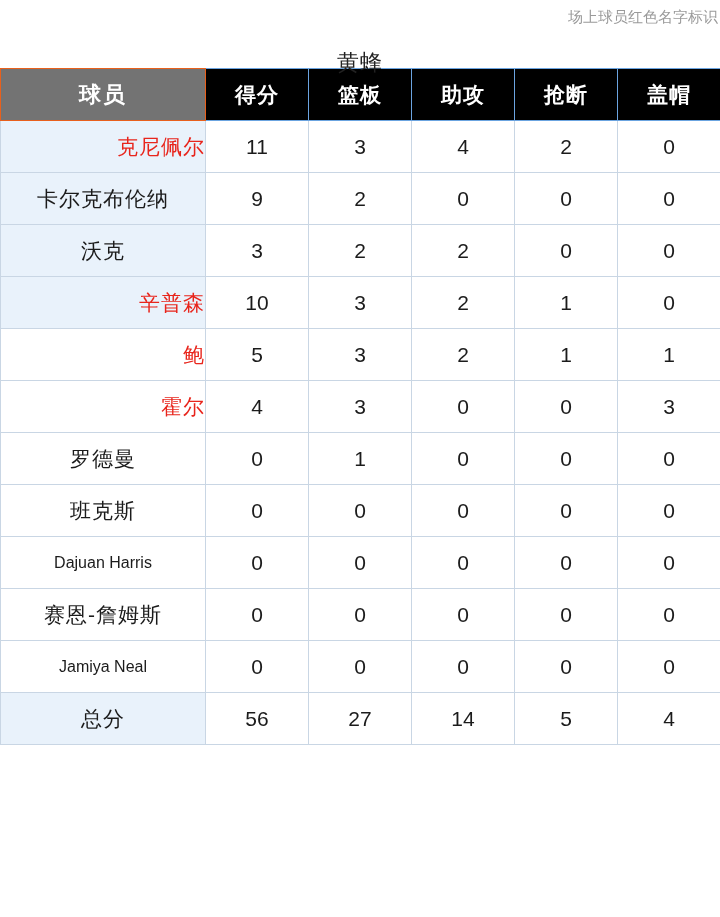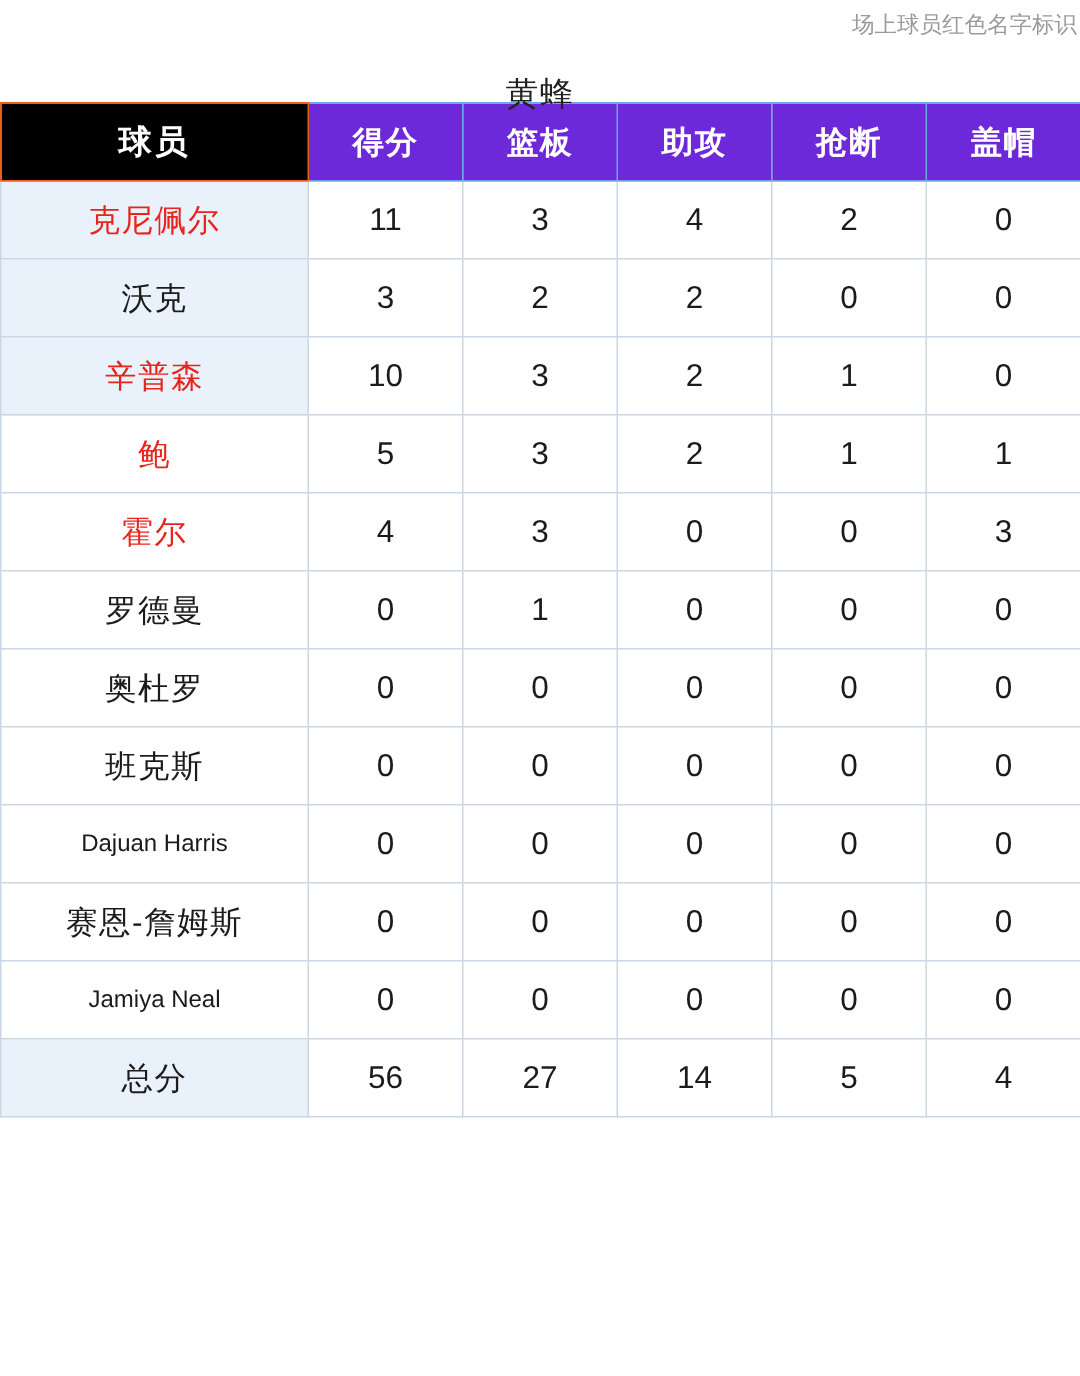--- a/index.html
+++ b/index.html
@@ -65,42 +65,42 @@
     height: 52px;
     text-align: center;
     vertical-align: middle;
     font-size: 21px;
     color: #1b1b1b;
     padding: 0;
     box-sizing: border-box;
   }
 
   thead th.player-head {
-    background: #000000;
+    background: #737373;
     color: #ffffff;
     font-size: 22px;
     font-weight: bold;
     letter-spacing: 2px;
     border-color: #e8601c;
   }
   thead th.stat-head {
-    background: #6d28d9;
+    background: #000000;
     color: #ffffff;
     font-size: 21px;
     font-weight: bold;
     letter-spacing: 1px;
     border-color: #6ba4e0;
   }
 
   td.player-cell {
     font-size: 21px;
     letter-spacing: 1px;
   }
   td.player-cell.starter { background: #e9f2fb; }
-  td.player-cell.oncourt { color: #e8251c; }
+  td.player-cell.oncourt { color: #e8251c; text-align: right; }
   td.player-cell.latin { font-size: 16px; letter-spacing: 0; }
 
   td.num-cell { font-size: 21px; background: #ffffff; }
 
   tr.total-row td { background: #ffffff; }
   tr.total-row td.player-cell { background: #e9f2fb; }
 </style>
 </head>
 <body>
 
@@ -135,20 +135,28 @@
     <tbody id="stats-body">
         <tr>
           <td class="player-cell starter oncourt">克尼佩尔</td>
           <td class="num-cell">11</td>
           <td class="num-cell">3</td>
           <td class="num-cell">4</td>
           <td class="num-cell">2</td>
           <td class="num-cell">0</td>
         </tr>
         <tr>
+          <td class="player-cell starter">卡尔克布伦纳</td>
+          <td class="num-cell">9</td>
+          <td class="num-cell">2</td>
+          <td class="num-cell">0</td>
+          <td class="num-cell">0</td>
+          <td class="num-cell">0</td>
+        </tr>
+        <tr>
           <td class="player-cell starter">沃克</td>
           <td class="num-cell">3</td>
           <td class="num-cell">2</td>
           <td class="num-cell">2</td>
           <td class="num-cell">0</td>
           <td class="num-cell">0</td>
         </tr>
         <tr>
           <td class="player-cell starter oncourt">辛普森</td>
           <td class="num-cell">10</td>
@@ -170,28 +178,20 @@
           <td class="num-cell">4</td>
           <td class="num-cell">3</td>
           <td class="num-cell">0</td>
           <td class="num-cell">0</td>
           <td class="num-cell">3</td>
         </tr>
         <tr>
           <td class="player-cell">罗德曼</td>
           <td class="num-cell">0</td>
           <td class="num-cell">1</td>
-          <td class="num-cell">0</td>
-          <td class="num-cell">0</td>
-          <td class="num-cell">0</td>
-        </tr>
-        <tr>
-          <td class="player-cell">奥杜罗</td>
-          <td class="num-cell">0</td>
-          <td class="num-cell">0</td>
           <td class="num-cell">0</td>
           <td class="num-cell">0</td>
           <td class="num-cell">0</td>
         </tr>
         <tr>
           <td class="player-cell">班克斯</td>
           <td class="num-cell">0</td>
           <td class="num-cell">0</td>
           <td class="num-cell">0</td>
           <td class="num-cell">0</td>

